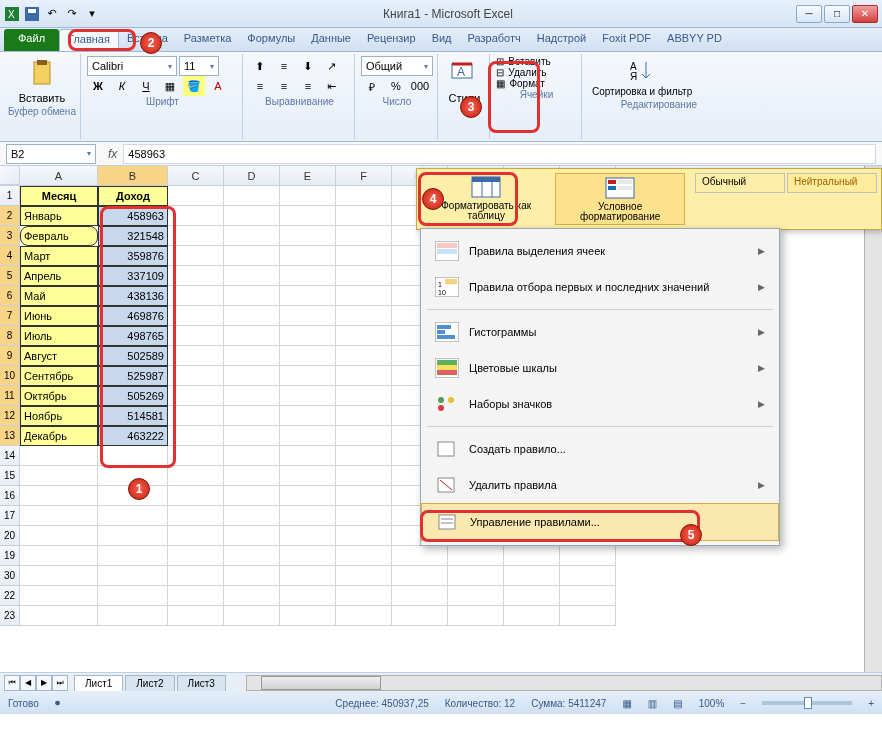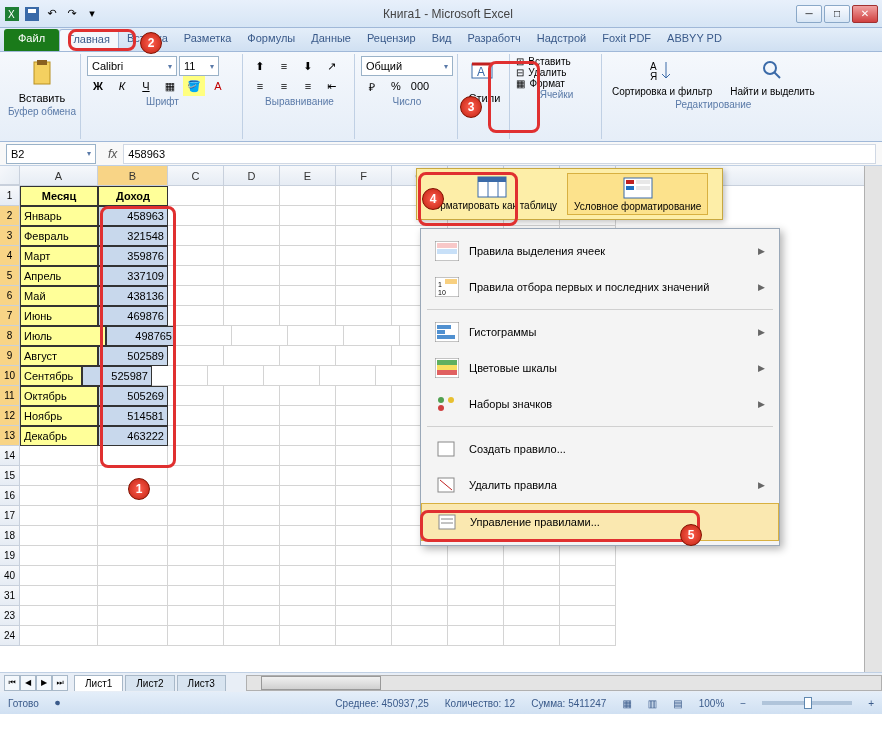--- a/index.html
+++ b/index.html
@@ -180,21 +180,21 @@
     </div>
     <div class="rgroup-row">
       <span class="rbtn-small">≡</span>
       <span class="rbtn-small">≡</span>
       <span class="rbtn-small">≡</span>
       <span class="rbtn-small">⇤</span>
     </div>
     <div class="rgroup-label">Выравнивание</div>
   </div>
   <div class="rgroup" style="min-width:80px">
-    <div class="font-combo" style="width:92px">
+    <div class="font-combo" style="width:72px">
         <span>Общий</span>
         <span class="chev">▾</span>
       </div>
     <div class="rgroup-row">
       <span class="rbtn-small">₽</span>
       <span class="rbtn-small">%</span>
       <span class="rbtn-small">000</span>
     </div>
     <div class="rgroup-label">Число</div>
   </div>
@@ -225,27 +225,20 @@
   </div>
   <div class="rgroup" style="min-width:150px;border-right:none">
     <div class="rgroup-row" style="gap:10px">
       <div class="rbtn-large">
         <span><svg width="28" height="24">
               <text x="2" y="12" font-size="10">А</text>
               <text x="2" y="22" font-size="10">Я</text>
               <path d="M18 4 L18 20 M14 16 L18 20 L22 16" stroke="#3a6aa8" fill="none"></path>
             </svg></span>
         <span style="font-size:10px;text-align:center;line-height:11px">Сортировка и фильтр</span>
-      </div>
-      <div class="rbtn-large">
-        <span><svg width="28" height="24">
-              <circle cx="12" cy="10" r="6" fill="none" stroke="#3a6aa8" stroke-width="2"></circle>
-              <path d="M16 14 L22 20" stroke="#3a6aa8" stroke-width="2"></path>
-            </svg></span>
-        <span style="font-size:10px;text-align:center;line-height:11px">Найти и выделить</span>
       </div>
     </div>
     <div class="rgroup-label">Редактирование</div>
   </div>
 </div>
 
 <div class="fbar">
   <div class="name-box">
       <span>B2</span>
       <span class="chev">▾</span>
@@ -294,21 +287,21 @@
           <div class="cell" style="width: 56px;"></div>
           <div class="cell" style="width: 56px;"></div>
           <div class="cell" style="width: 56px;"></div>
           <div class="cell" style="width: 56px;"></div>
           <div class="cell" style="width: 56px;"></div>
           <div class="cell" style="width: 56px;"></div>
           <div class="cell" style="width: 56px;"></div>
         </div>
         <div class="grid-row">
           <div class="rowhdr sel">3</div>
-          <div class="cell data-a" style="width: 78px;">Февраль</div>
+          <div class="cell data-a" style="width: 78px; border-radius: 8px;">Февраль</div>
           <div class="cell data-b sel" style="width: 70px;">321548</div>
           <div class="cell" style="width: 56px;"></div>
           <div class="cell" style="width: 56px;"></div>
           <div class="cell" style="width: 56px;"></div>
           <div class="cell" style="width: 56px;"></div>
           <div class="cell" style="width: 56px;"></div>
           <div class="cell" style="width: 56px;"></div>
           <div class="cell" style="width: 56px;"></div>
           <div class="cell" style="width: 56px;"></div>
         </div>
@@ -359,21 +352,21 @@
           <div class="cell" style="width: 56px;"></div>
           <div class="cell" style="width: 56px;"></div>
           <div class="cell" style="width: 56px;"></div>
           <div class="cell" style="width: 56px;"></div>
           <div class="cell" style="width: 56px;"></div>
           <div class="cell" style="width: 56px;"></div>
           <div class="cell" style="width: 56px;"></div>
         </div>
         <div class="grid-row">
           <div class="rowhdr sel">8</div>
-          <div class="cell data-a" style="width: 86px;">Июль</div>
+          <div class="cell data-a" style="width: 78px;">Июль</div>
           <div class="cell data-b sel" style="width: 70px;">498765</div>
           <div class="cell" style="width: 56px;"></div>
           <div class="cell" style="width: 56px;"></div>
           <div class="cell" style="width: 56px;"></div>
           <div class="cell" style="width: 56px;"></div>
           <div class="cell" style="width: 56px;"></div>
           <div class="cell" style="width: 56px;"></div>
           <div class="cell" style="width: 56px;"></div>
           <div class="cell" style="width: 56px;"></div>
         </div>
@@ -385,21 +378,21 @@
           <div class="cell" style="width: 56px;"></div>
           <div class="cell" style="width: 56px;"></div>
           <div class="cell" style="width: 56px;"></div>
           <div class="cell" style="width: 56px;"></div>
           <div class="cell" style="width: 56px;"></div>
           <div class="cell" style="width: 56px;"></div>
           <div class="cell" style="width: 56px;"></div>
         </div>
         <div class="grid-row">
           <div class="rowhdr sel">10</div>
-          <div class="cell data-a" style="width: 62px;">Сентябрь</div>
+          <div class="cell data-a" style="width: 78px;">Сентябрь</div>
           <div class="cell data-b sel" style="width: 70px;">525987</div>
           <div class="cell" style="width: 56px;"></div>
           <div class="cell" style="width: 56px;"></div>
           <div class="cell" style="width: 56px;"></div>
           <div class="cell" style="width: 56px;"></div>
           <div class="cell" style="width: 56px;"></div>
           <div class="cell" style="width: 56px;"></div>
           <div class="cell" style="width: 56px;"></div>
           <div class="cell" style="width: 56px;"></div>
         </div>
@@ -488,21 +481,21 @@
           <div class="cell" style="width: 56px;"></div>
           <div class="cell" style="width: 56px;"></div>
           <div class="cell" style="width: 56px;"></div>
           <div class="cell" style="width: 56px;"></div>
           <div class="cell" style="width: 56px;"></div>
           <div class="cell" style="width: 56px;"></div>
           <div class="cell" style="width: 56px;"></div>
           <div class="cell" style="width: 56px;"></div>
         </div>
         <div class="grid-row">
-          <div class="rowhdr">18</div>
+          <div class="rowhdr">20</div>
           <div class="cell" style="width: 78px;"></div>
           <div class="cell" style="width: 70px;"></div>
           <div class="cell" style="width: 56px;"></div>
           <div class="cell" style="width: 56px;"></div>
           <div class="cell" style="width: 56px;"></div>
           <div class="cell" style="width: 56px;"></div>
           <div class="cell" style="width: 56px;"></div>
           <div class="cell" style="width: 56px;"></div>
           <div class="cell" style="width: 56px;"></div>
           <div class="cell" style="width: 56px;"></div>
@@ -514,60 +507,47 @@
           <div class="cell" style="width: 56px;"></div>
           <div class="cell" style="width: 56px;"></div>
           <div class="cell" style="width: 56px;"></div>
           <div class="cell" style="width: 56px;"></div>
           <div class="cell" style="width: 56px;"></div>
           <div class="cell" style="width: 56px;"></div>
           <div class="cell" style="width: 56px;"></div>
           <div class="cell" style="width: 56px;"></div>
         </div>
         <div class="grid-row">
-          <div class="rowhdr">40</div>
-          <div class="cell" style="width: 78px;"></div>
-          <div class="cell" style="width: 70px;"></div>
-          <div class="cell" style="width: 56px;"></div>
-          <div class="cell" style="width: 56px;"></div>
-          <div class="cell" style="width: 56px;"></div>
-          <div class="cell" style="width: 56px;"></div>
-          <div class="cell" style="width: 56px;"></div>
-          <div class="cell" style="width: 56px;"></div>
-          <div class="cell" style="width: 56px;"></div>
-          <div class="cell" style="width: 56px;"></div>
-        </div>
-        <div class="grid-row">
-          <div class="rowhdr">31</div>
+          <div class="rowhdr">30</div>
+          <div class="cell" style="width: 78px;"></div>
+          <div class="cell" style="width: 70px;"></div>
+          <div class="cell" style="width: 56px;"></div>
+          <div class="cell" style="width: 56px;"></div>
+          <div class="cell" style="width: 56px;"></div>
+          <div class="cell" style="width: 56px;"></div>
+          <div class="cell" style="width: 56px;"></div>
+          <div class="cell" style="width: 56px;"></div>
+          <div class="cell" style="width: 56px;"></div>
+          <div class="cell" style="width: 56px;"></div>
+        </div>
+        <div class="grid-row">
+          <div class="rowhdr">22</div>
           <div class="cell" style="width: 78px;"></div>
           <div class="cell" style="width: 70px;"></div>
           <div class="cell" style="width: 56px;"></div>
           <div class="cell" style="width: 56px;"></div>
           <div class="cell" style="width: 56px;"></div>
           <div class="cell" style="width: 56px;"></div>
           <div class="cell" style="width: 56px;"></div>
           <div class="cell" style="width: 56px;"></div>
           <div class="cell" style="width: 56px;"></div>
           <div class="cell" style="width: 56px;"></div>
         </div>
         <div class="grid-row">
           <div class="rowhdr">23</div>
-          <div class="cell" style="width: 78px;"></div>
-          <div class="cell" style="width: 70px;"></div>
-          <div class="cell" style="width: 56px;"></div>
-          <div class="cell" style="width: 56px;"></div>
-          <div class="cell" style="width: 56px;"></div>
-          <div class="cell" style="width: 56px;"></div>
-          <div class="cell" style="width: 56px;"></div>
-          <div class="cell" style="width: 56px;"></div>
-          <div class="cell" style="width: 56px;"></div>
-          <div class="cell" style="width: 56px;"></div>
-        </div>
-        <div class="grid-row">
-          <div class="rowhdr">24</div>
           <div class="cell" style="width: 78px;"></div>
           <div class="cell" style="width: 70px;"></div>
           <div class="cell" style="width: 56px;"></div>
           <div class="cell" style="width: 56px;"></div>
           <div class="cell" style="width: 56px;"></div>
           <div class="cell" style="width: 56px;"></div>
           <div class="cell" style="width: 56px;"></div>
           <div class="cell" style="width: 56px;"></div>
           <div class="cell" style="width: 56px;"></div>
           <div class="cell" style="width: 56px;"></div>
@@ -624,20 +604,24 @@
       <span class="sico"><svg width="32" height="24">
             <rect x="2" y="2" width="28" height="20" fill="#fff" stroke="#3a6aa8"></rect>
             <rect x="4" y="4" width="8" height="4" fill="#c02020"></rect>
             <rect x="4" y="10" width="8" height="4" fill="#2070c0"></rect>
             <rect x="14" y="4" width="14" height="4" fill="#e8e8e8"></rect>
             <rect x="14" y="10" width="14" height="4" fill="#e8e8e8"></rect>
           </svg></span>
       <span style="text-align:center;line-height:10px">Условное форматирование</span>
     </div>
     <div class="cell-styles-gallery">
+      <div class="cs-row">
+        <div class="cs-item">Обычный</div>
+        <div class="cs-item" style="background:#ffeb9c;color:#9c6500">Нейтральный</div>
+      </div>
     </div>
   </div>
 </div>
 
 <div class="cf-menu">
   <div class="cf-item">
     <span class="mico"><svg width="24" height="20">
           <rect width="24" height="20" fill="#fff" stroke="#888"></rect>
           <rect x="2" y="2" width="20" height="5" fill="#f8c8c8"></rect>
           <rect x="2" y="8" width="20" height="5" fill="#c8e0f8"></rect>

